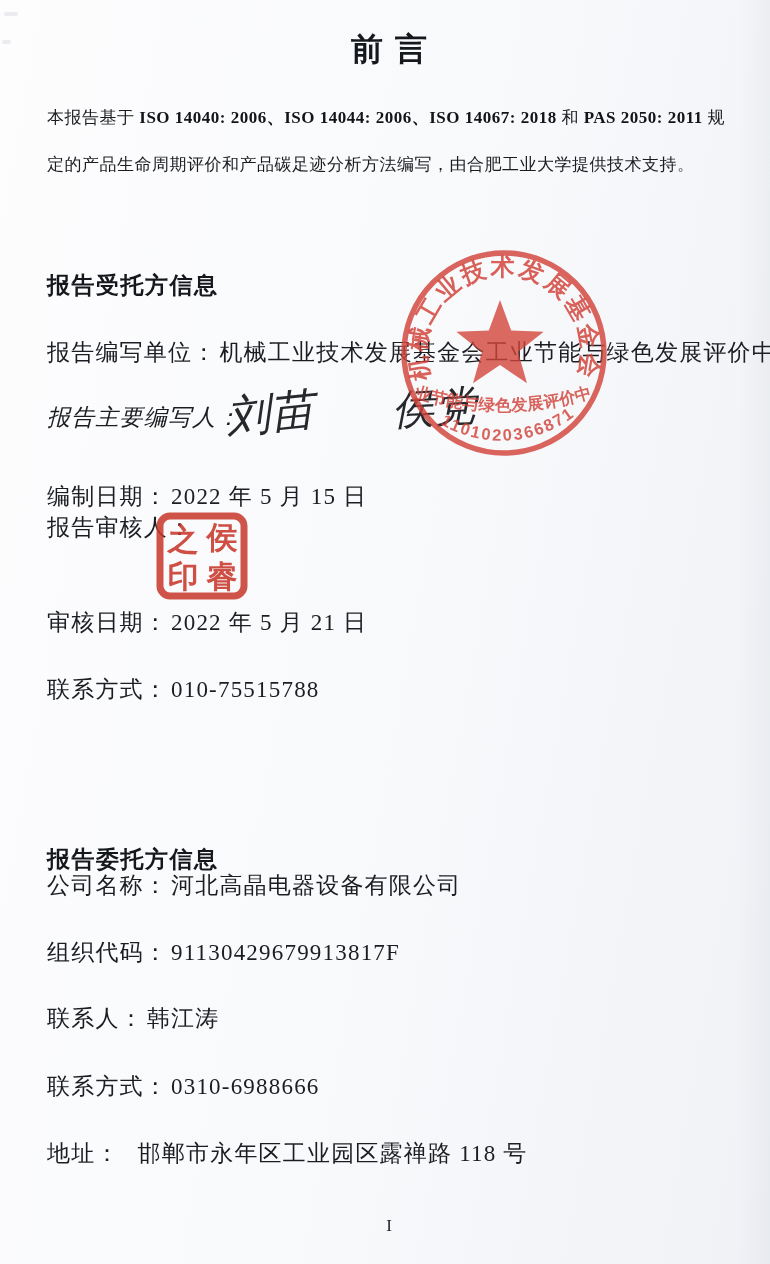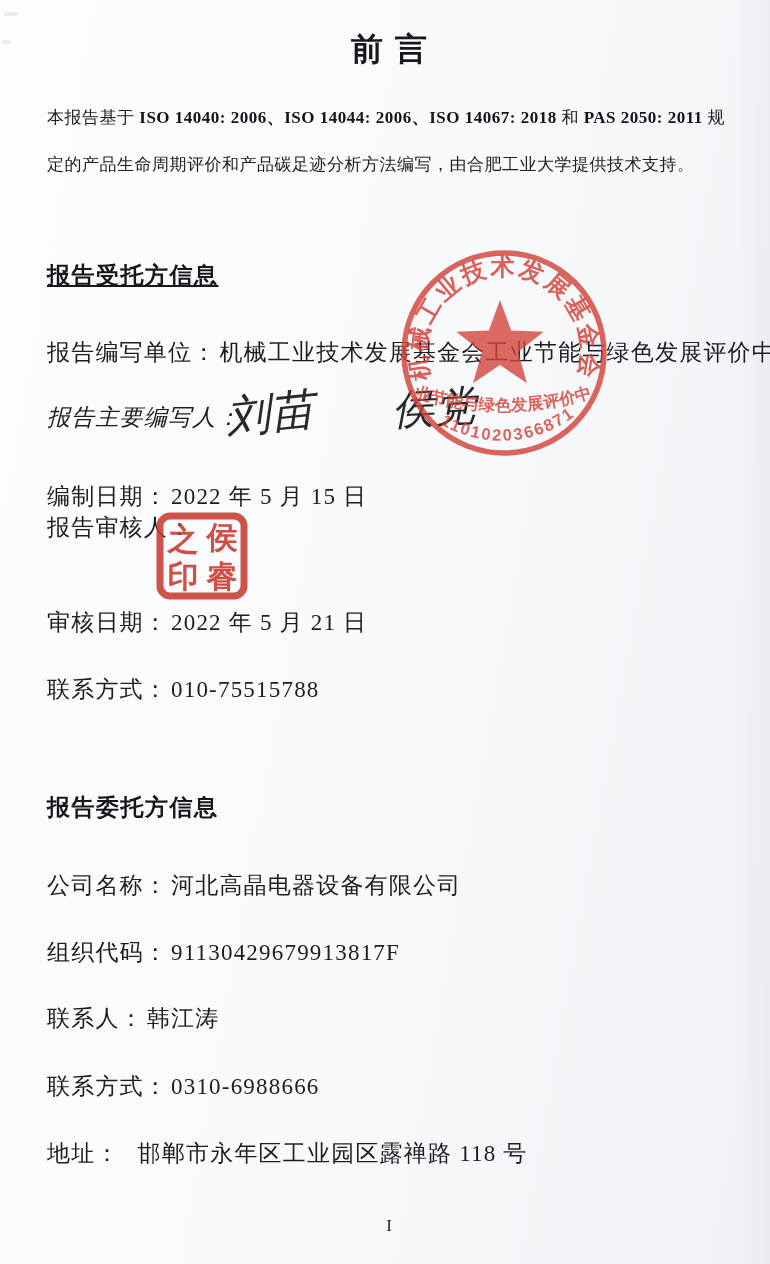--- a/index.html
+++ b/index.html
@@ -46,21 +46,21 @@
 
 <div class="page">
 
   <div class="smudge" style="top:12px;left:4px;width:14px;height:4px;"></div>
   <div class="smudge" style="top:40px;left:2px;width:9px;height:4px;"></div>
 
   <h1 class="title">前言</h1>
 
   <p class="intro"><span>本报告基于 </span><b>ISO 14040: 2006、ISO 14044: 2006、ISO 14067: 2018</b><span> 和 </span><b>PAS 2050: 2011</b><span> 规定的产品生命周期评价和产品碳足迹分析方法编写，由合肥工业大学提供技术支持。</span></p>
 
-  <h2 class="sec" style="top:260px;text-decoration:underline;">报告受托方信息</h2>
+  <h2 class="sec" style="top:270px;">报告受托方信息</h2>
 
   <div class="row" style="top:337px;">
     <span class="label">报告编写单位：</span><span class="value">机械工业技术发展基金会工业节能与绿色发展评价中心</span>
   </div>
 
   <div class="row" style="top:402px;font-style:italic;">
     <span class="label">报告主要编写人：</span><span class="value"></span>
   </div>
   <span class="signature sig-1">刘苗</span>
   <span class="signature sig-2">侯党</span>
@@ -74,21 +74,21 @@
   </div>
 
   <div class="row" style="top:607px;">
     <span class="label">审核日期：</span><span class="value">2022 年 5 月 21 日</span>
   </div>
 
   <div class="row" style="top:674px;">
     <span class="label">联系方式：</span><span class="value">010-75515788</span>
   </div>
 
-  <h2 class="sec" style="top:792px;font-family:Liberation Serif, serif;">报告委托方信息</h2>
+  <h2 class="sec" style="top:844px;font-family:Liberation Serif, serif;">报告委托方信息</h2>
 
   <div class="row" style="top:870px;">
     <span class="label">公司名称：</span><span class="value">河北高晶电器设备有限公司</span>
   </div>
 
   <div class="row" style="top:937px;">
     <span class="label">组织代码：</span><span class="value">91130429679913817F</span>
   </div>
 
   <div class="row" style="top:1003px;">

